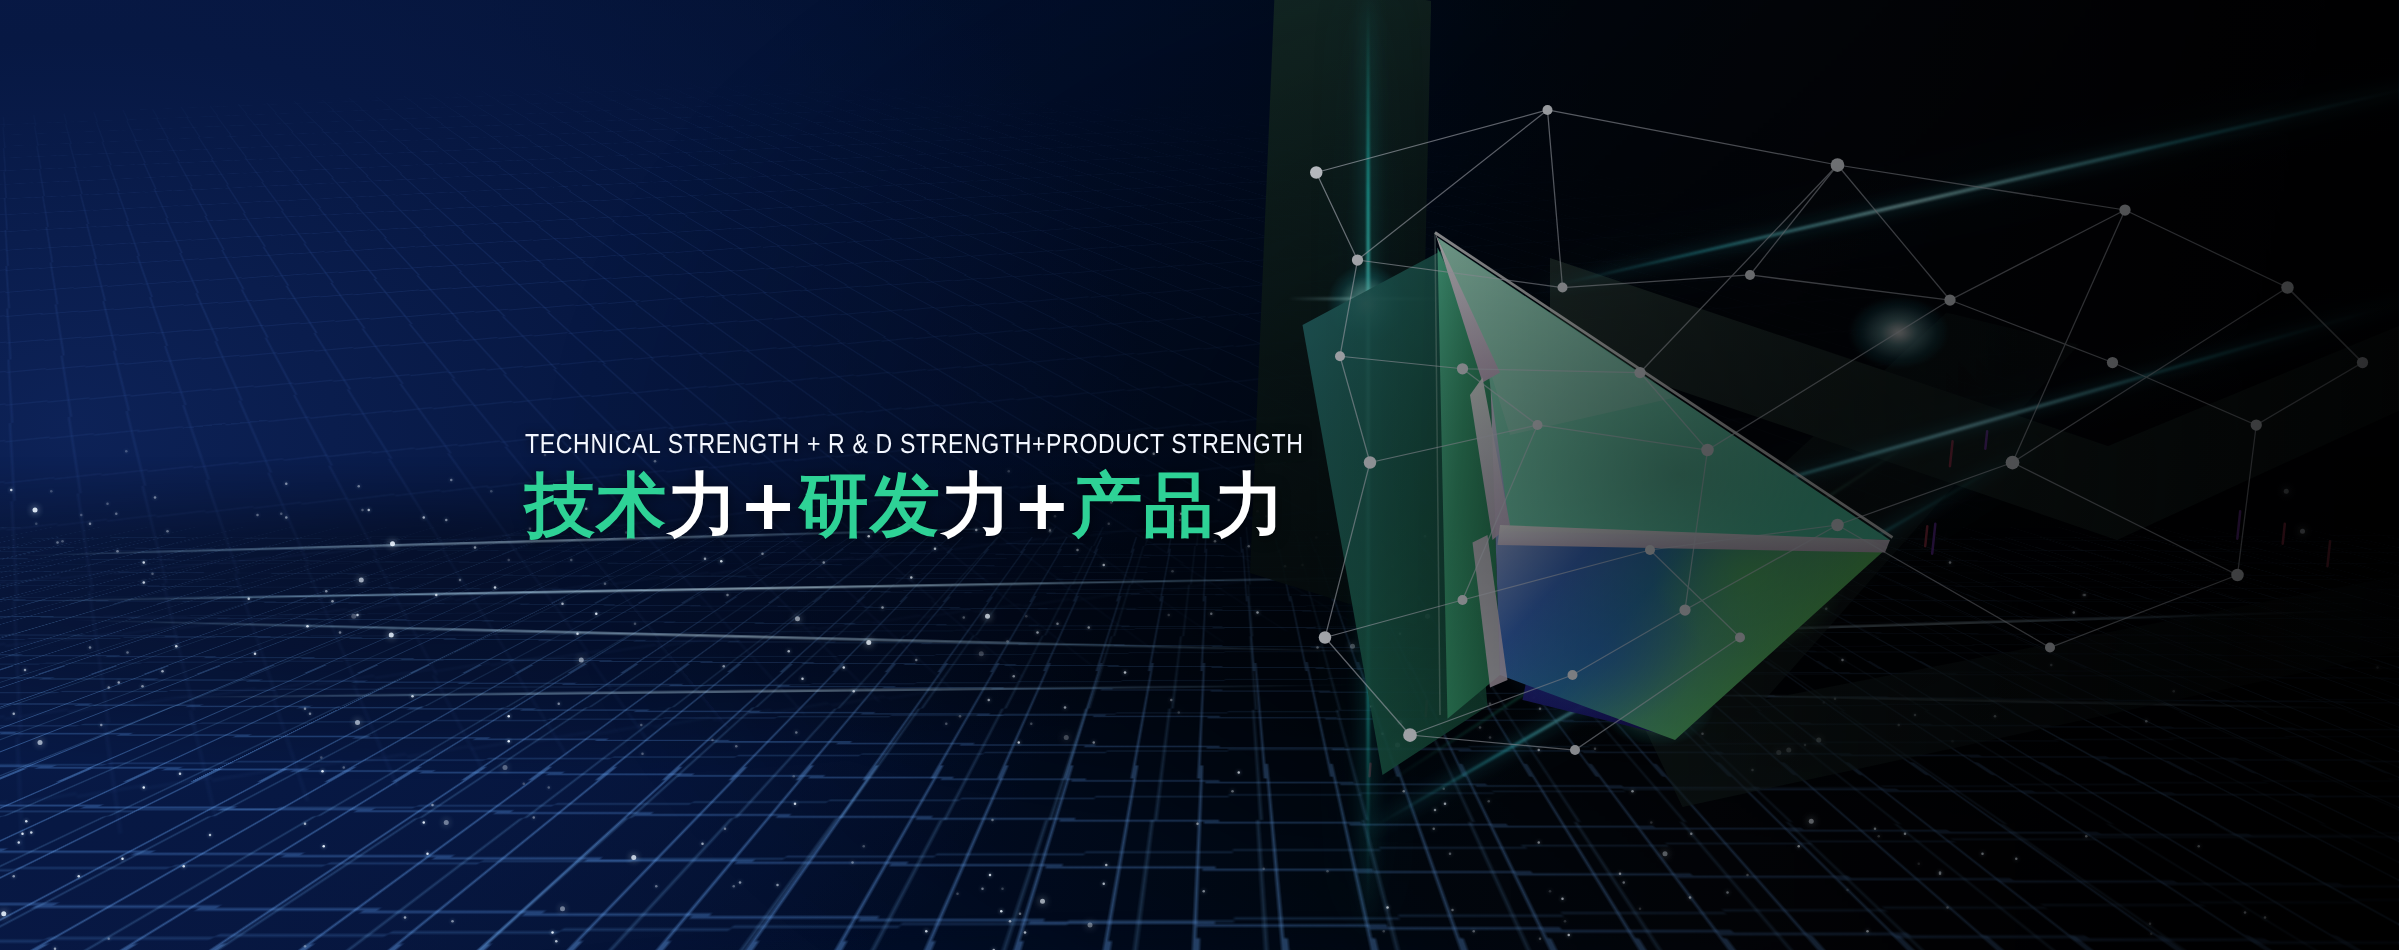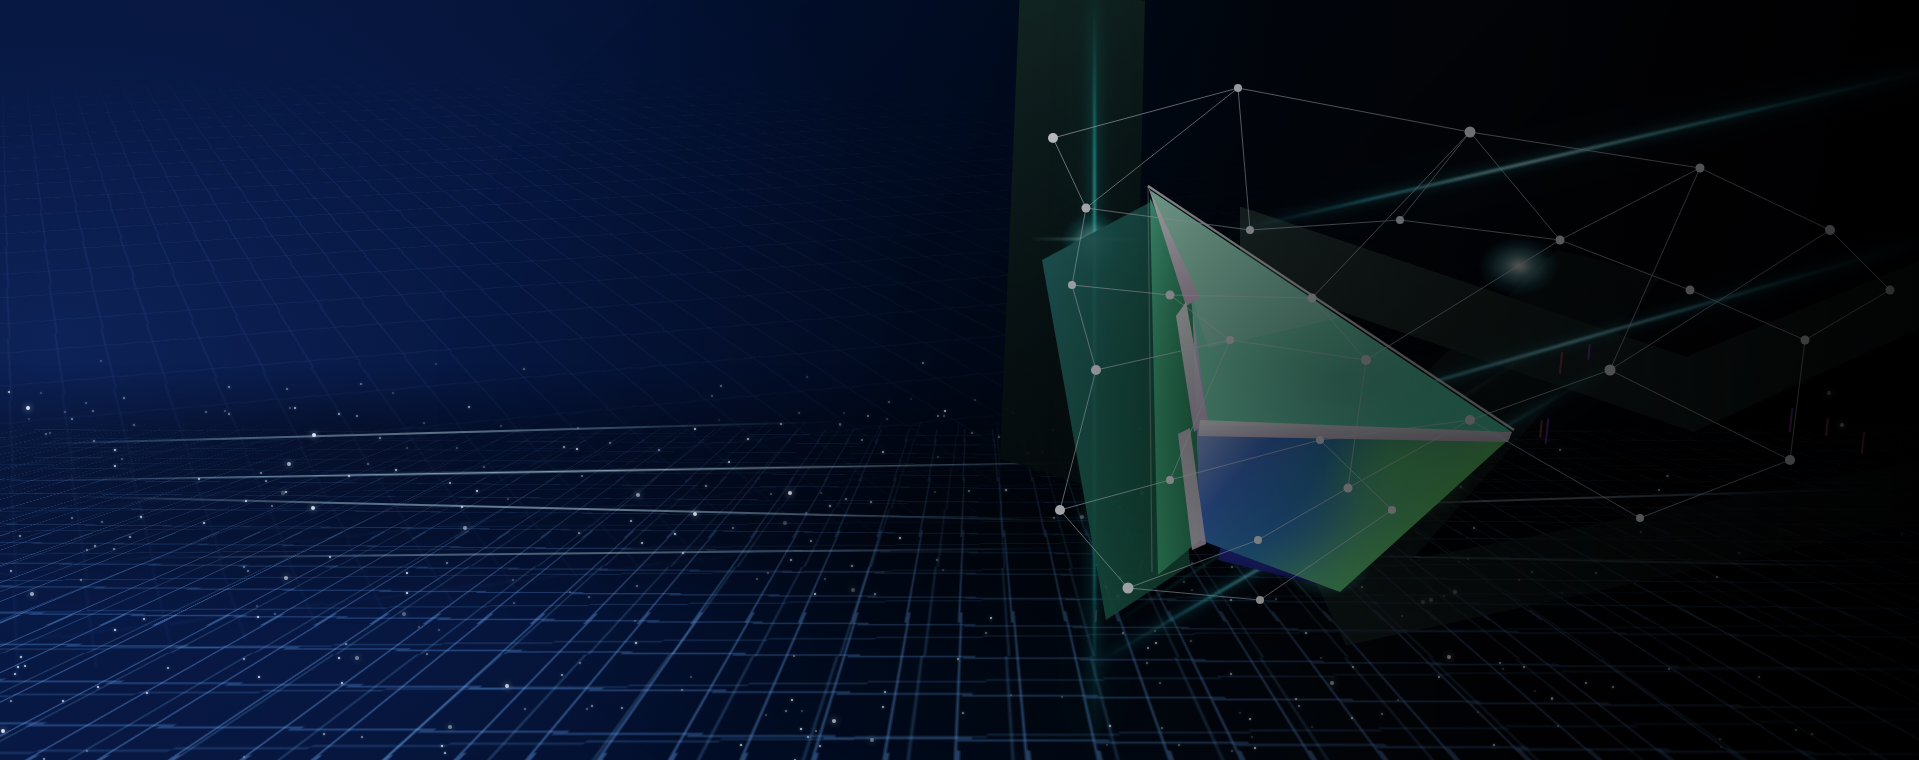--- a/index.html
+++ b/index.html
@@ -745,15 +745,19 @@
         <circle cx="690" cy="250" r="4.5"></circle>
         <circle cx="805" cy="300" r="4.5"></circle>
         <circle cx="790" cy="420" r="5"></circle>
         <circle cx="392" cy="470" r="4"></circle>
         <circle cx="640" cy="478" r="4"></circle>
         <circle cx="260" cy="560" r="4"></circle>
       </g>
     </svg>
   </div>
 
+  <div class="text-block">
+    <p class="eyebrow">TECHNICAL STRENGTH + R &amp; D STRENGTH+PRODUCT STRENGTH</p>
+    <h1 class="headline"><span class="g">技术</span><span class="w">力</span><span class="w">+</span><span class="g">研发</span><span class="w">力</span><span class="w">+</span><span class="g">产品</span><span class="w">力</span></h1>
+  </div>
 
   <div class="bg-vignette" style="pointer-events:none;"></div>
 </div>
 
 </body></html>

